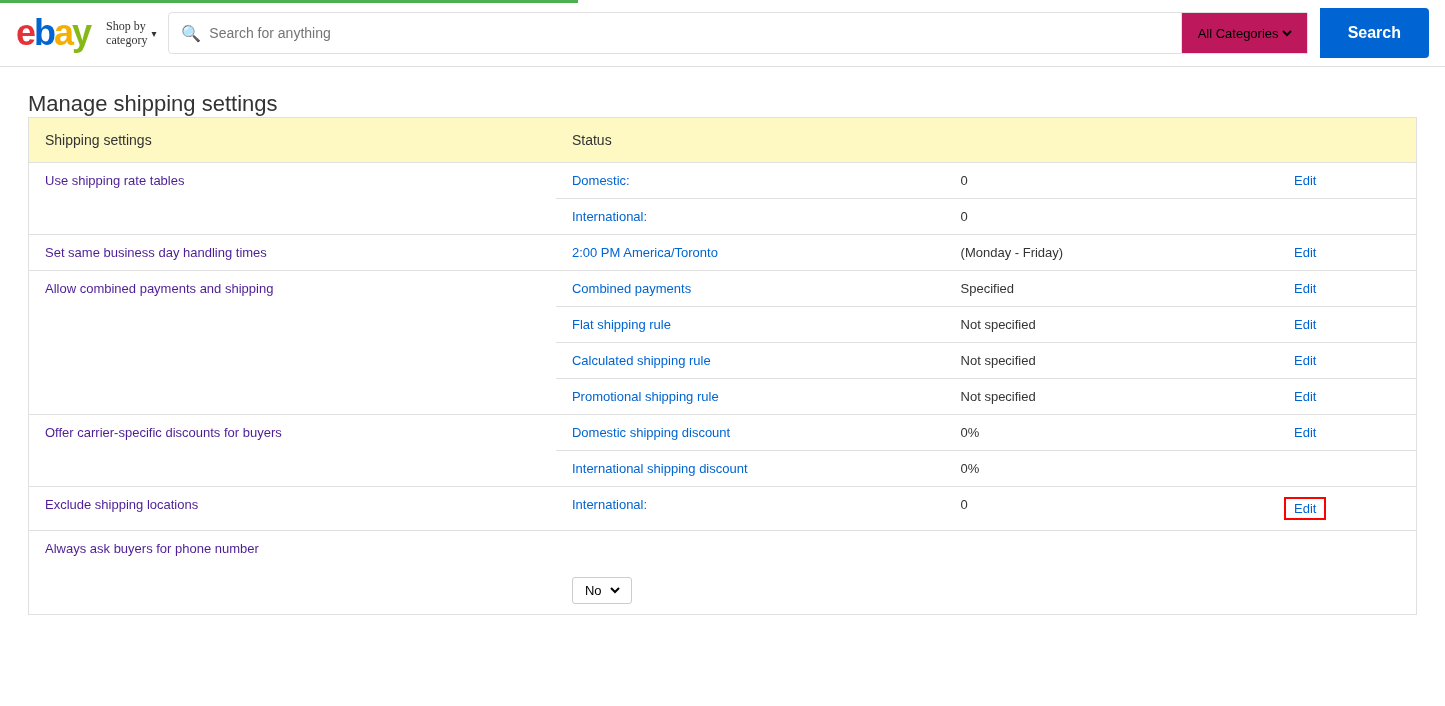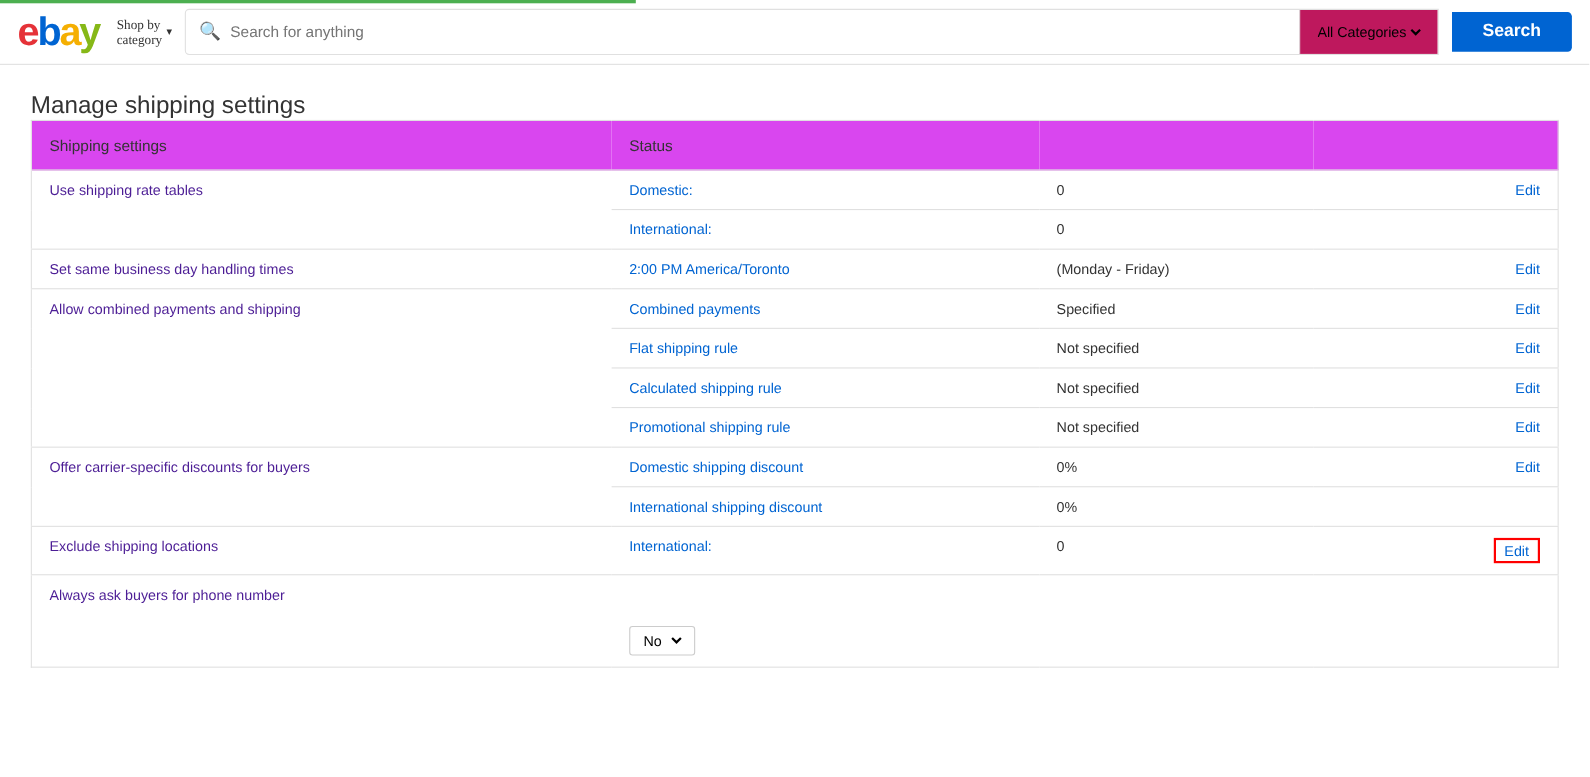--- a/index.html
+++ b/index.html
@@ -85,21 +85,21 @@
     }
 
     .search-button {
       background: #0064d2;
       color: #fff;
       border: none;
       padding: 0 28px;
       font-size: 16px;
       font-weight: bold;
       cursor: pointer;
-      height: 36px;
+      height: 50px;
       border-radius: 0 4px 4px 0;
       white-space: nowrap;
     }
 
     
     .page-content {
       padding: 24px 28px;
     }
 
     .page-title {
@@ -109,21 +109,21 @@
     }
 
     
     .settings-table {
       width: 100%;
       border-collapse: collapse;
       border: 1px solid #e0e0e0;
     }
 
     .settings-table thead tr {
-      background: #d946ef;
+      background: #fef9c3;
     }
 
     .settings-table th {
       text-align: left;
       padding: 14px 16px;
       font-weight: normal;
       color: #333;
       border-bottom: 1px solid #e0e0e0;
       font-size: 14px;
     }
@@ -138,21 +138,21 @@
       border-bottom: 1px solid #e0e0e0;
     }
 
     .settings-table tr:last-child {
       border-bottom: none;
     }
 
     .col-setting { width: 38%; }
     .col-status { width: 28%; }
     .col-value { width: 18%; color: #333; }
-    .col-action { width: 16%; text-align: right; }
+    .col-action { width: 16%; text-align: center; }
 
     .setting-label { color: #4c1d95; padding-top: 8px; }
     .sub-label { color: #0064d2; padding: 4px 0; }
     .status-value { padding: 4px 0; color: #333; }
     .edit-link { color: #0064d2; text-decoration: none; cursor: pointer; }
 
     .edit-link-highlighted {
       color: #0064d2;
       text-decoration: none;
       cursor: pointer;

